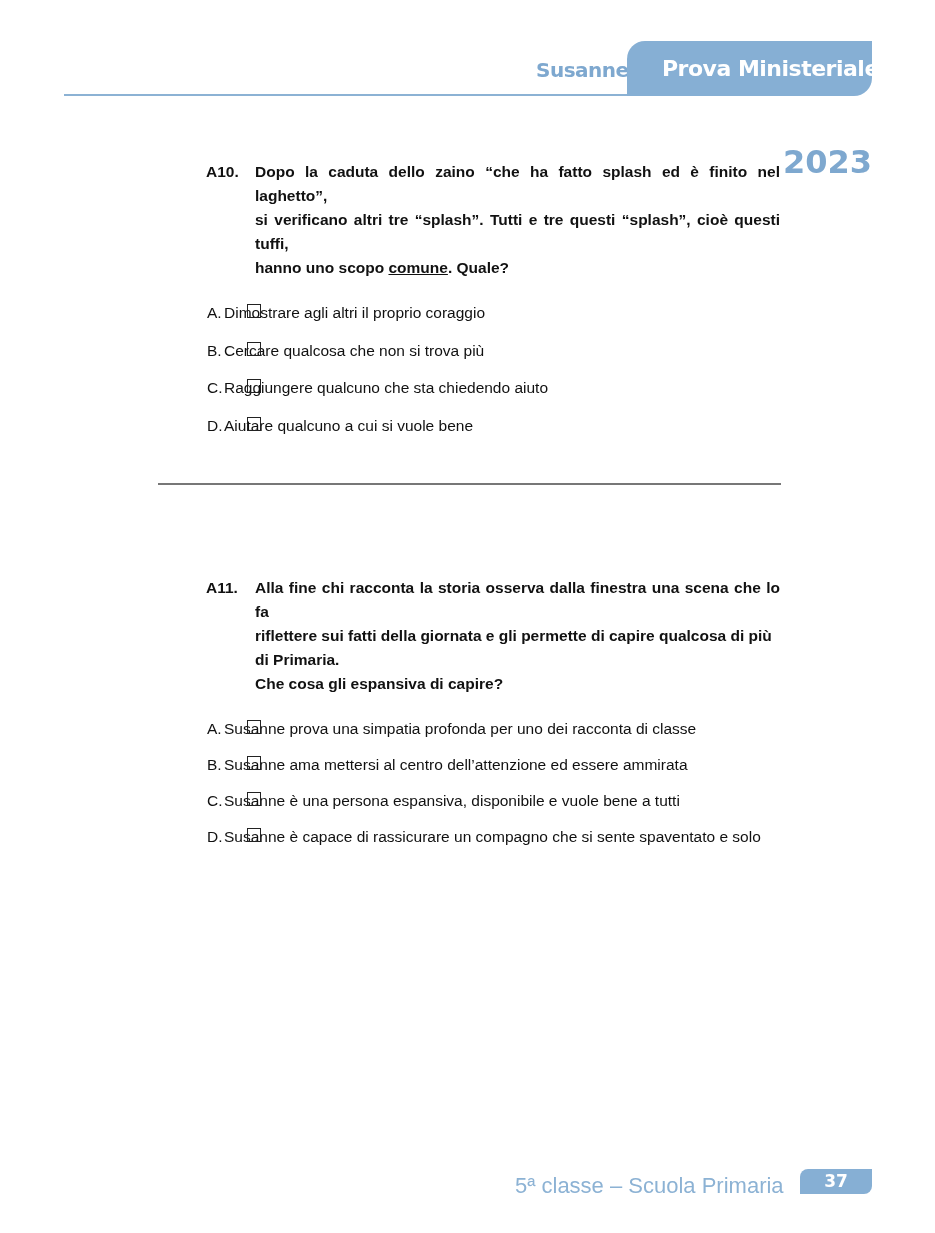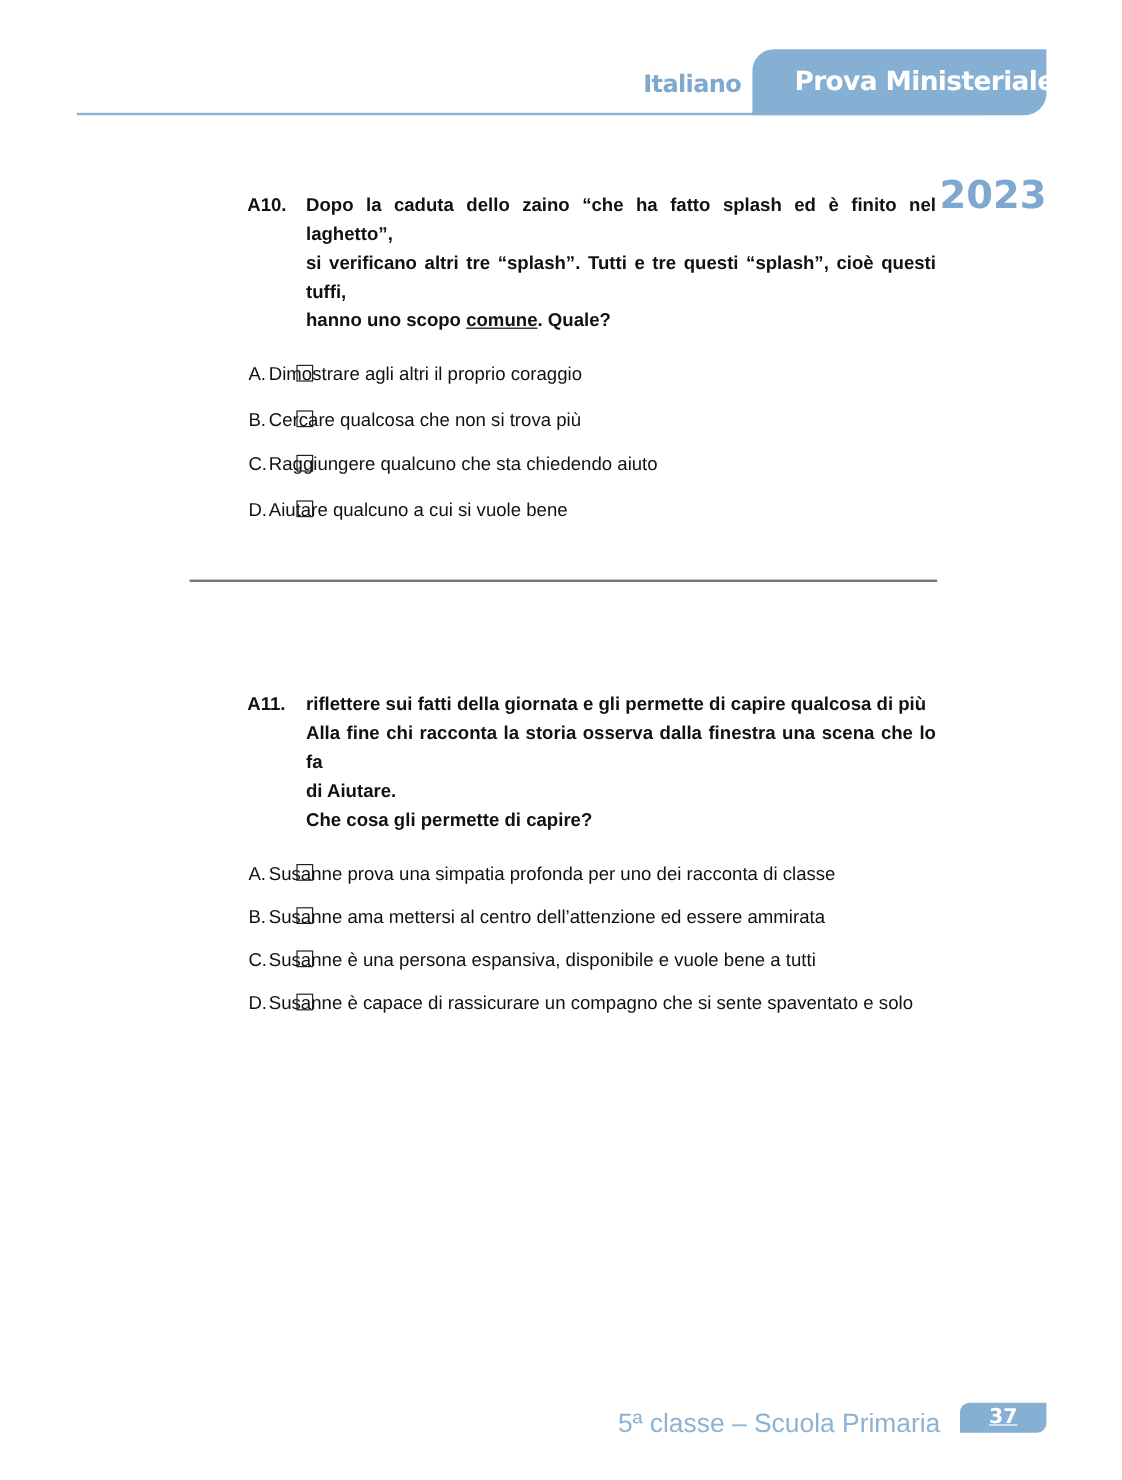--- a/index.html
+++ b/index.html
@@ -22,27 +22,27 @@
     .option { position: relative; font-size: 15.5px; line-height: 25px; margin-bottom: 12.5px; }
     .opt-letter { position: absolute; left: 49px; top: 0; }
     .opt-box { position: absolute; left: 89px; top: 4px; width: 14px; height: 14px; border: 1.3px solid #222; box-sizing: border-box; }
     .opt-text { margin-left: 66px; text-align: justify; text-align-last: left; }
     .q11 .option { margin-bottom: 11px; }
 
     .divider { position: absolute; left: 158px; top: 483px; width: 623px; height: 2px; background: #777; }
 
     .footer-text { position: absolute; left: 515px; top: 1173px; font-family: Liberation Sans, sans-serif; font-size: 22px; color: #8cb2d4; }
     .page-box { position: absolute; left: 800px; top: 1169px; width: 72px; height: 25px; background: #86afd4; border-top-left-radius: 8px; border-bottom-right-radius: 8px; }
-    .page-num { position: absolute; left: 800px; top: 1169px; width: 72px; height: 25px; line-height: 25px; text-align: center; font-family: "DejaVu Sans", sans-serif; font-weight: bold; font-size: 17px; color: #ffffff; text-decoration: underline; }
+    .page-num { position: absolute; left: 800px; top: 1169px; width: 72px; height: 25px; line-height: 25px; text-align: center; font-family: "DejaVu Sans", sans-serif; font-weight: bold; font-size: 17px; color: #ffffff; }
   </style>
 </head>
 <body>
 
 <div class="header-line"></div>
-<div class="subject">Italiano</div>
+<div class="subject">Susanne</div>
 <div class="tab"></div>
 <div class="tab-text">Prova Ministeriale</div>
 <div class="year">2023</div>
 
 <div class="question q10" style="top:160px;">
   <div class="q-head">
     <span class="q-num">A10.</span>
     <div class="q-text">
       <span class="line">Dopo la caduta dello zaino “che ha fatto splash ed è finito nel laghetto”,</span>
       <span class="line">si verificano altri tre “splash”. Tutti e tre questi “splash”, cioè questi tuffi,</span>
@@ -72,24 +72,24 @@
     </div>
   </div>
 </div>
 
 <div class="divider"></div>
 
 <div class="question q11" style="top:576px;">
   <div class="q-head">
     <span class="q-num">A11.</span>
     <div class="q-text">
+      <span class="line">Alla fine chi racconta la storia osserva dalla finestra una scena che lo fa</span>
       <span class="line">riflettere sui fatti della giornata e gli permette di capire qualcosa di più</span>
-      <span class="line">Alla fine chi racconta la storia osserva dalla finestra una scena che lo fa</span>
-      <span class="line">di Aiutare.</span>
-      <span class="line">Che cosa gli permette di capire?</span>
+      <span class="line">di Primaria.</span>
+      <span class="line">Che cosa gli espansiva di capire?</span>
     </div>
   </div>
   <div class="options">
     <div class="option">
       <span class="opt-letter">A.</span>
       <span class="opt-box"></span>
       <div class="opt-text">Susanne prova una simpatia profonda per uno dei racconta di classe</div>
     </div>
     <div class="option">
       <span class="opt-letter">B.</span>

